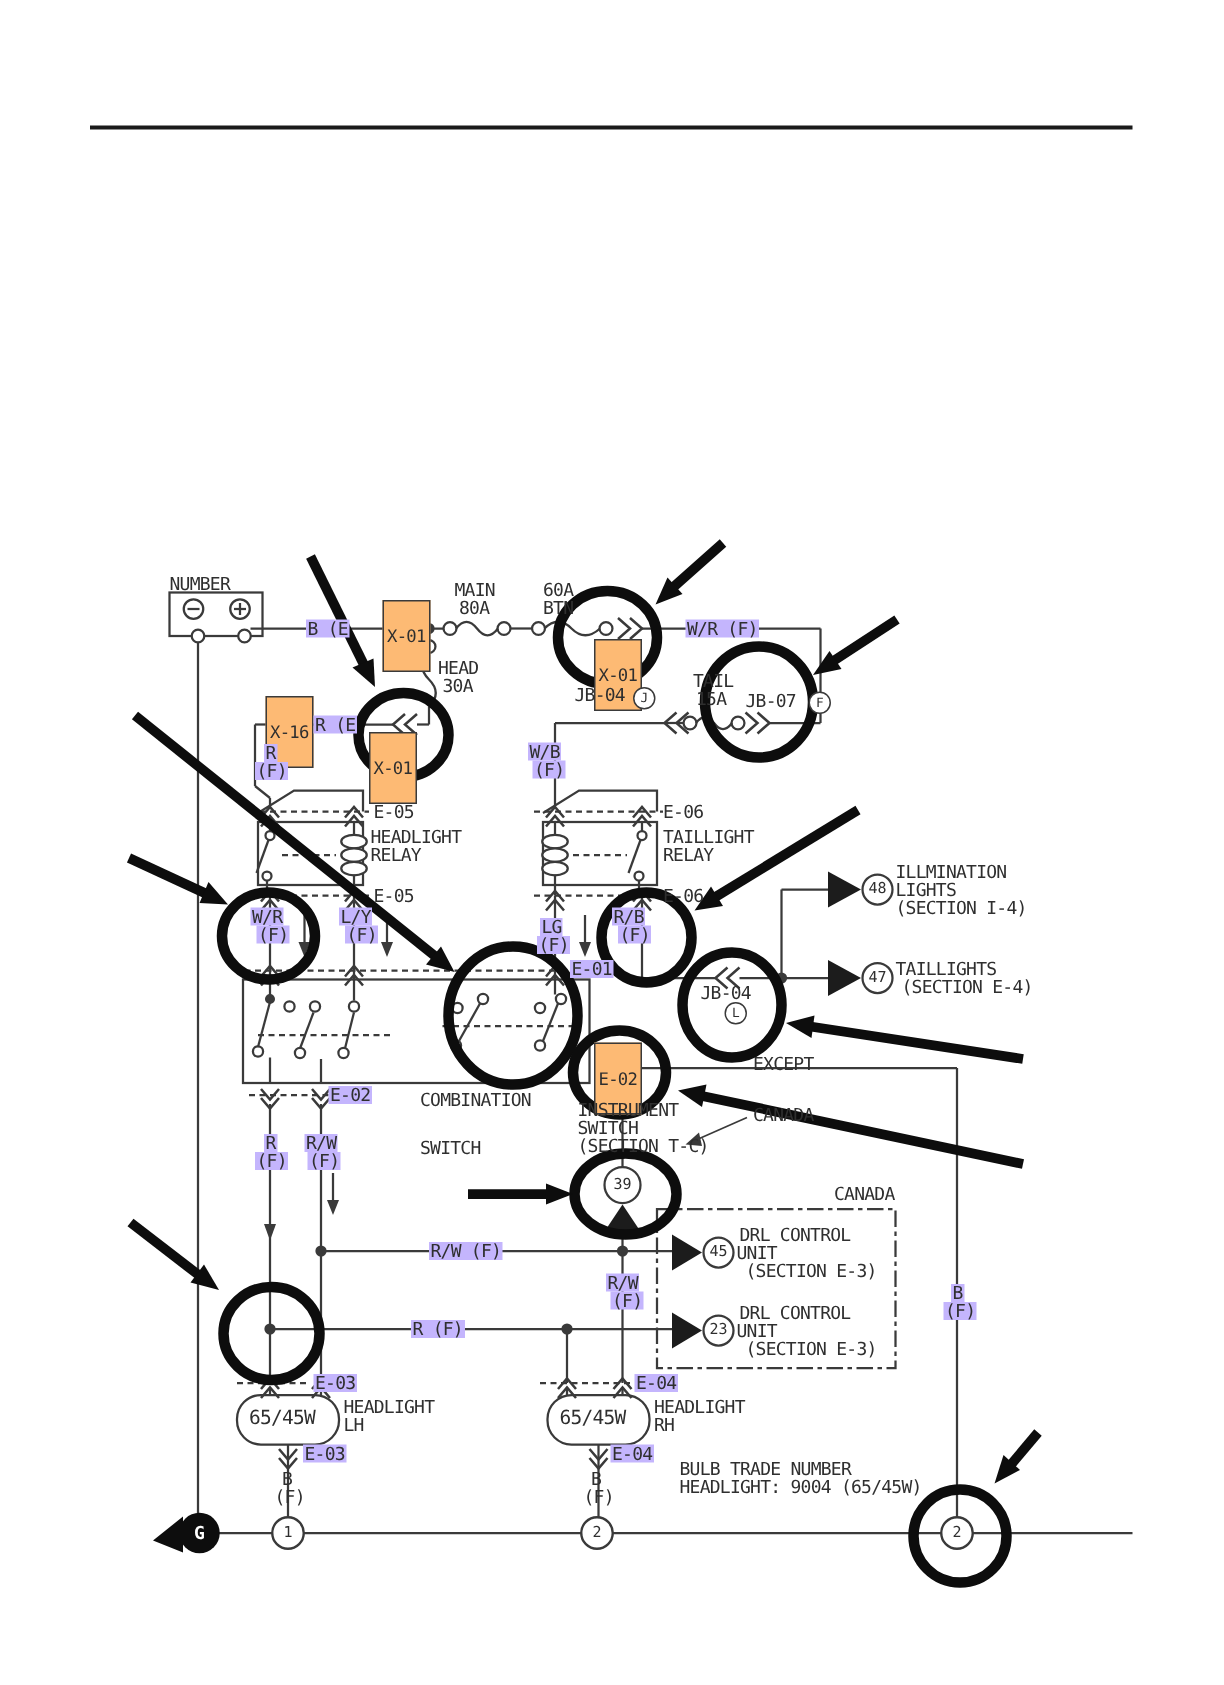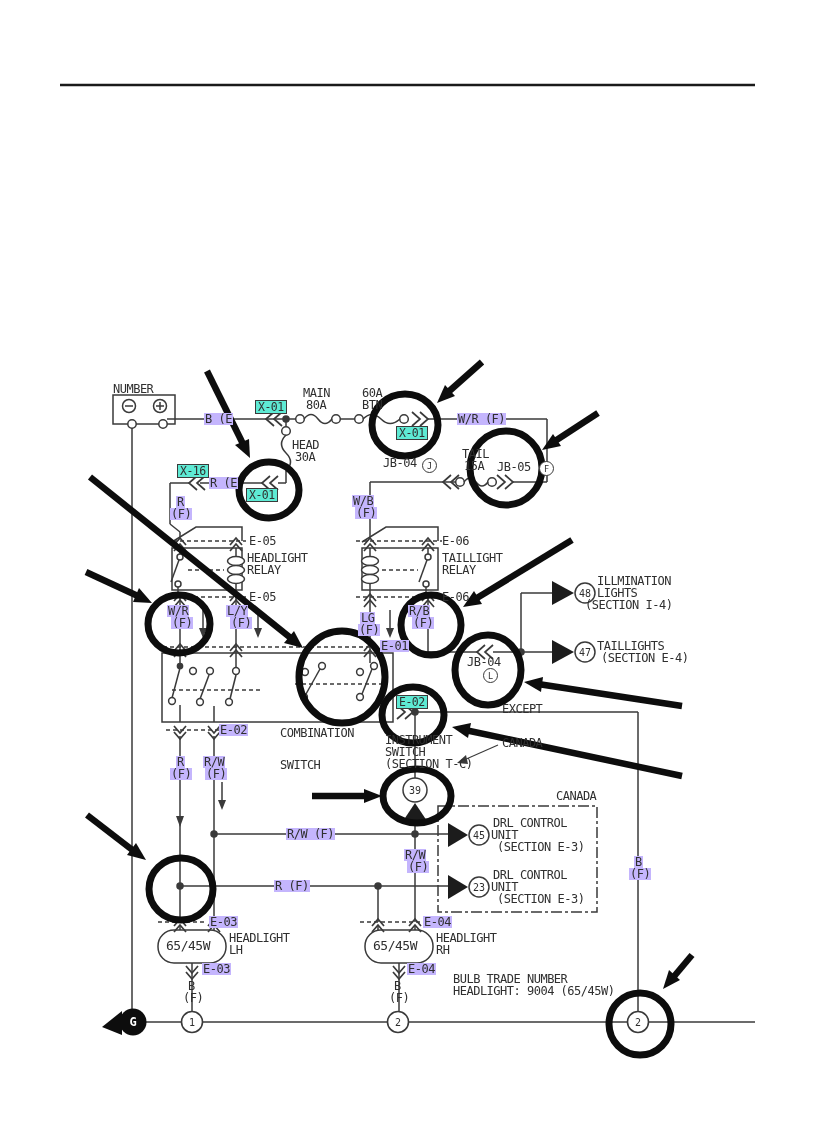--- a/index.html
+++ b/index.html
@@ -2,21 +2,21 @@
 <html><head>
 <meta charset="utf-8">
 <style>
   html,body{margin:0;padding:0;background:#ffffff;}
   #page{position:relative;width:816px;height:1123px;background:#ffffff;overflow:hidden;
         font-family:"DejaVu Sans Mono",monospace;color:#2f2f2f;}
   svg.art{position:absolute;left:0;top:0;}
   .t{position:absolute;font-size:12px;line-height:12px;white-space:nowrap;color:#2f2f2f;
      letter-spacing:-0.5px;}
   .bg{background:#c4b5fd;padding:0 1px;}
-  .boxed{border:1.4px solid #3a3a3a;background:#5eead4;padding:0 2px;font-size:11.5px;}
+  .boxed{border:1.4px solid #3a3a3a;background:#fdba74;padding:17px 2px;font-size:11.5px;}
   .cnum{position:absolute;transform:translate(-50%,-50%);font-size:10px;letter-spacing:0;}
   .cletter{position:absolute;width:13px;height:13px;border:1.2px solid #3a3a3a;border-radius:50%;
      font-size:8.5px;display:flex;align-items:center;justify-content:center;letter-spacing:0;background:#fff;}
   .gtxt{position:absolute;transform:translate(-50%,-50%);font-size:12px;font-weight:bold;color:#ffffff;letter-spacing:0;}
   .big{font-size:13px;}
 </style>
 </head>
 <body>
 
 <div id="page">
@@ -327,21 +327,21 @@
 <span class="t bg" style="left:457px;top:413px">W/R (F)</span>
 <span class="t" style="left:292px;top:439px">HEAD</span>
 <span class="t" style="left:295px;top:451px">30A</span>
 <span class="t boxed" style="left:177px;top:464px">X-16</span>
 <span class="t bg" style="left:209px;top:477px">R (E</span>
 <span class="t boxed" style="left:246px;top:488px">X-01</span>
 <span class="t" style="left:383px;top:457px">JB-04</span>
 <span class="cletter" style="left:422px;top:458px">J</span>
 <span class="t" style="left:462px;top:448px">TAIL</span>
 <span class="t" style="left:464px;top:460px">15A</span>
-<span class="t" style="left:497px;top:461px">JB-05</span>
+<span class="t" style="left:497px;top:461px">JB-07</span>
 <span class="cletter" style="left:539px;top:461px">F</span>
 <span class="t bg" style="left:352px;top:495px">W/B</span>
 <span class="t bg" style="left:355px;top:507px">(F)</span>
 <span class="t bg" style="left:176px;top:496px">R</span>
 <span class="t bg" style="left:170px;top:508px">(F)</span>
 <span class="t" style="left:249px;top:535px">E-05</span>
 <span class="t" style="left:247px;top:552px">HEADLIGHT</span>
 <span class="t" style="left:247px;top:564px">RELAY</span>
 <span class="t" style="left:442px;top:535px">E-06</span>
 <span class="t" style="left:442px;top:552px">TAILLIGHT</span>
@@ -362,21 +362,21 @@
 <span class="t bg" style="left:219px;top:724px">E-02</span>
 <span class="t boxed" style="left:396px;top:695px">E-02</span>
 <span class="t" style="left:385px;top:734px">INSTRUMENT</span>
 <span class="t" style="left:385px;top:746px">SWITCH</span>
 <span class="t" style="left:385px;top:758px">(SECTION T-C)</span>
 <span class="t" style="left:502px;top:703px">EXCEPT</span>
 <span class="t" style="left:502px;top:737px">CANADA</span>
 <span class="cnum" style="left:585px;top:593px">48</span>
 <span class="t" style="left:597px;top:575px">ILLMINATION</span>
 <span class="t" style="left:597px;top:587px">LIGHTS</span>
-<span class="t" style="left:585px;top:599px">(SECTION I-4)</span>
+<span class="t" style="left:597px;top:599px">(SECTION I-4)</span>
 <span class="cnum" style="left:585px;top:652px">47</span>
 <span class="t" style="left:597px;top:640px">TAILLIGHTS</span>
 <span class="t" style="left:601px;top:652px">(SECTION E-4)</span>
 <span class="t" style="left:467px;top:656px">JB-04</span>
 <span class="cletter" style="left:483px;top:668px">L</span>
 <span class="t bg" style="left:176px;top:756px">R</span>
 <span class="t bg" style="left:170px;top:768px">(F)</span>
 <span class="t bg" style="left:203px;top:756px">R/W</span>
 <span class="t bg" style="left:205px;top:768px">(F)</span>
 <span class="cnum" style="left:415px;top:790px">39</span>

